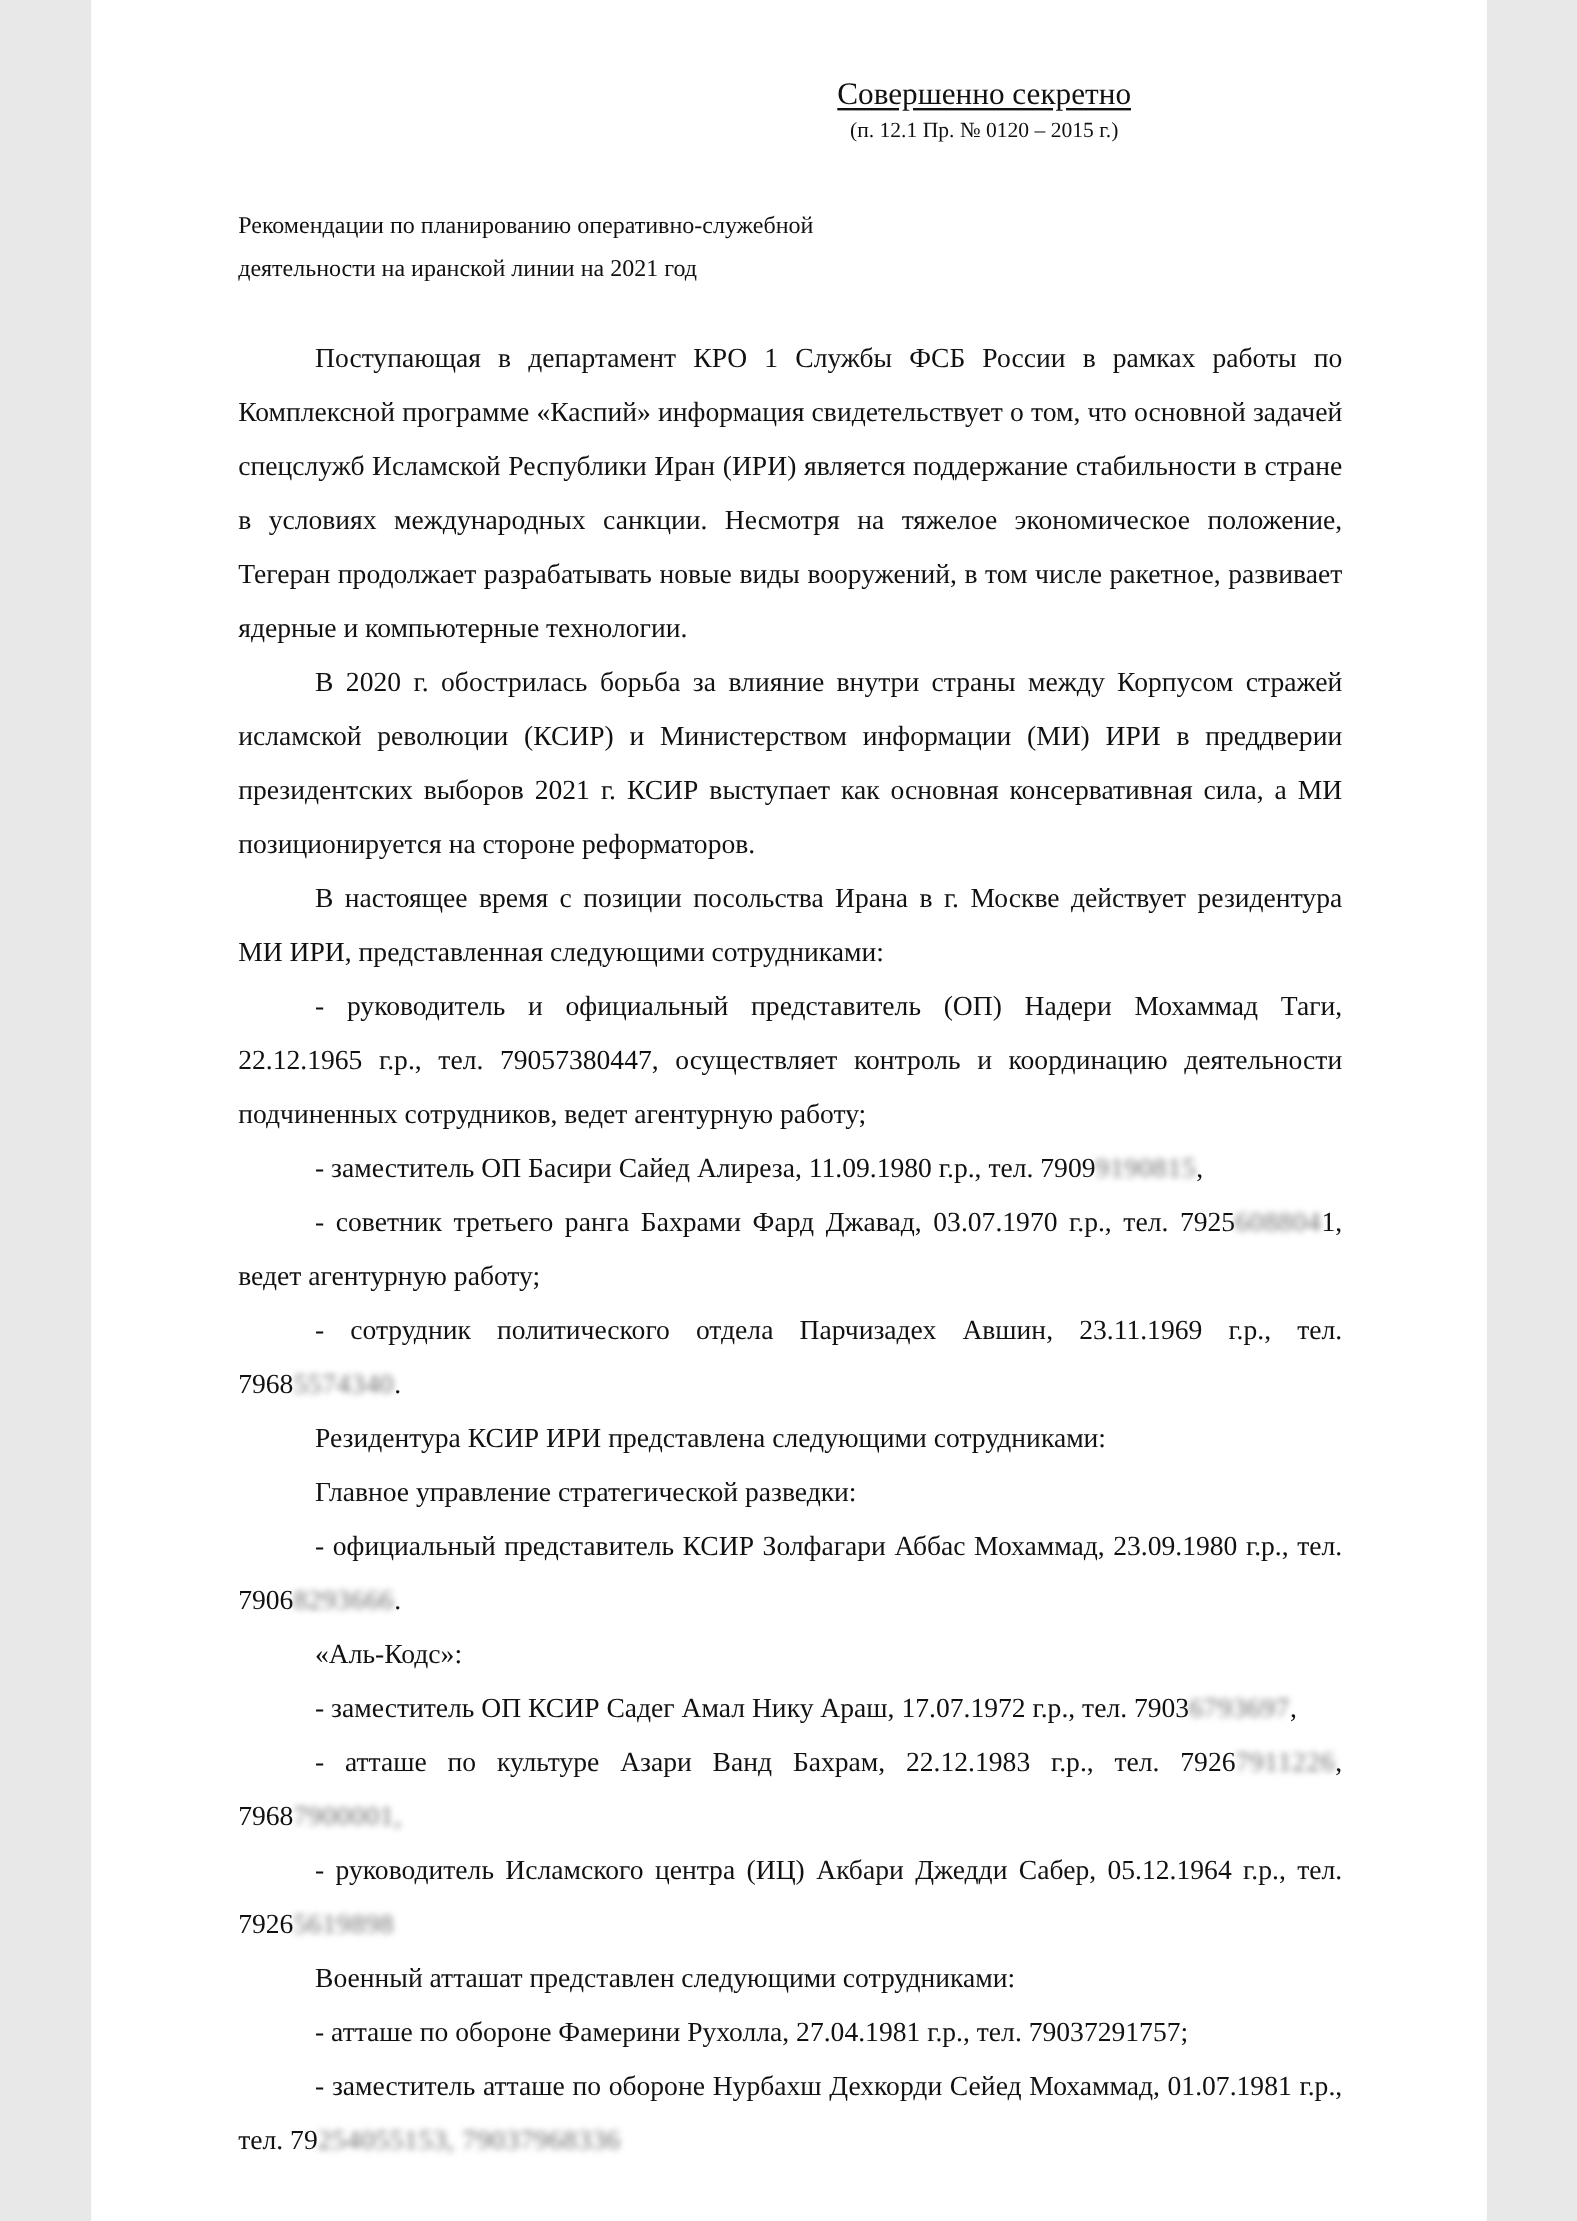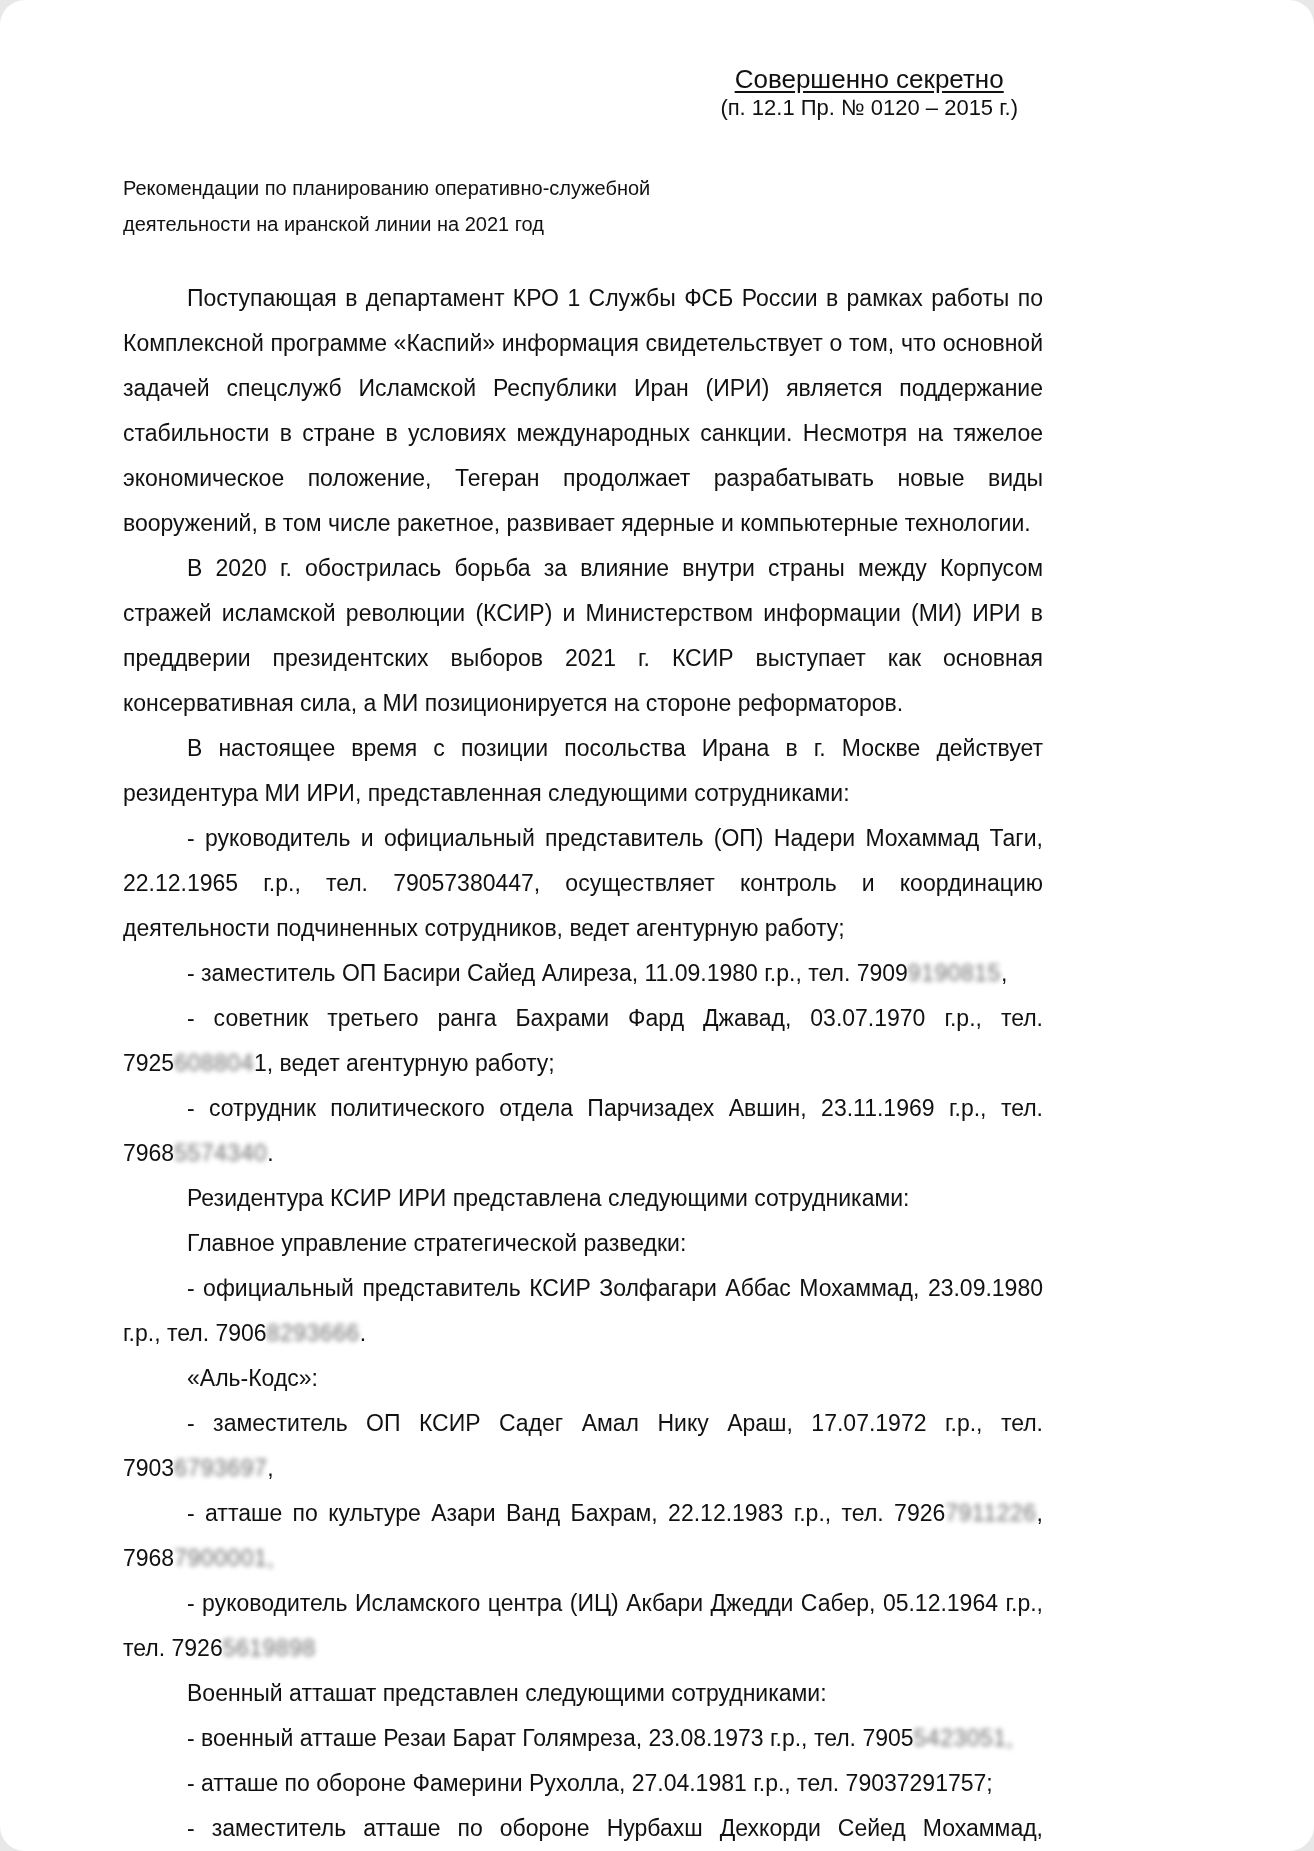--- a/index.html
+++ b/index.html
@@ -2,44 +2,43 @@
 <html><head>
 <meta charset="utf-8">
 <style>
   html, body {
     margin: 0;
     padding: 0;
     background: #e8e8e8;
   }
   .page {
     position: relative;
-    width: 1314px;
+    width: 1163px;
     height: 1851px;
     margin: 0 auto;
     background: #ffffff;
     color: #111111;
-    font-family: Liberation Sans, sans-serif;
+    font-family: Liberation Serif, serif;
     overflow: hidden;
-    border-radius: 25px;
   }
   .stamp-block {
     position: absolute;
     top: 64px;
     right: 296px;
     text-align: center;
   }
   .stamp {
     font-size: 26px;
     line-height: 30px;
     text-decoration: underline;
     text-underline-offset: 3px;
     white-space: nowrap;
   }
   .stamp-ref {
-    font-size: 22px;
+    font-size: 18px;
     line-height: 24px;
     margin-top: 2px;
     white-space: nowrap;
   }
   .title {
     position: absolute;
     top: 170px;
     left: 123px;
     width: 920px;
     font-size: 20px;
@@ -87,17 +86,16 @@
       <p class="para"><span>- советник третьего ранга Бахрами Фард Джавад, 03.07.1970 г.р., тел. 7925</span><span class="redacted">608804</span><span>1, ведет агентурную работу;</span></p>
       <p class="para"><span>- сотрудник политического отдела Парчизадех Авшин, 23.11.1969 г.р., тел. 7968</span><span class="redacted">5574340</span><span>.</span></p>
       <p class="para"><span>Резидентура КСИР ИРИ представлена следующими сотрудниками:</span></p>
       <p class="para"><span>Главное управление стратегической разведки:</span></p>
       <p class="para"><span>- официальный представитель КСИР Золфагари Аббас Мохаммад, 23.09.1980 г.р., тел. 7906</span><span class="redacted">8293666</span><span>.</span></p>
       <p class="para"><span>«Аль-Кодс»:</span></p>
       <p class="para"><span>- заместитель ОП КСИР Садег Амал Нику Араш, 17.07.1972 г.р., тел. 7903</span><span class="redacted">6793697</span><span>,</span></p>
       <p class="para"><span>- атташе по культуре Азари Ванд Бахрам, 22.12.1983 г.р., тел. 7926</span><span class="redacted">7911226</span><span>, 7968</span><span class="redacted">7900001,</span></p>
       <p class="para"><span>- руководитель Исламского центра (ИЦ) Акбари Джедди Сабер, 05.12.1964 г.р., тел. 7926</span><span class="redacted">5619898</span></p>
       <p class="para"><span>Военный атташат представлен следующими сотрудниками:</span></p>
-      <p class="para"><span>- военный атташе Резаи Барат Голямреза, 23.08.1973 г.р., тел. 7905</span><span class="redacted">5423051,</span></p>
       <p class="para"><span>- атташе по обороне Фамерини Рухолла, 27.04.1981 г.р., тел. 79037291757;</span></p>
       <p class="para"><span>- заместитель атташе по обороне Нурбахш Дехкорди Сейед Мохаммад, 01.07.1981 г.р., тел. 79</span><span class="redacted">254055153, 79037968336</span></p>
     </div>
 </div>
 
 </body></html>

